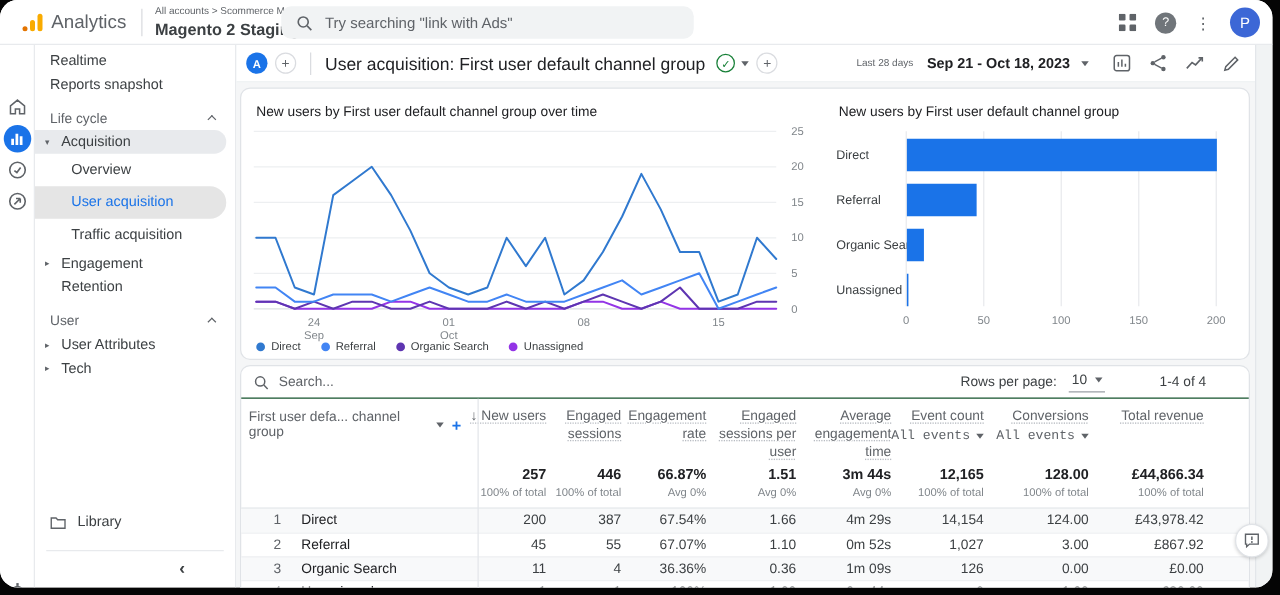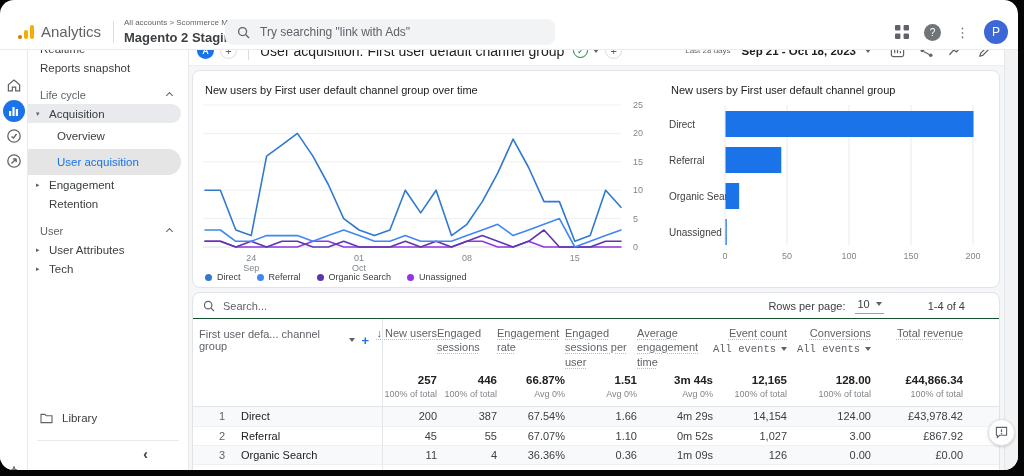--- a/index.html
+++ b/index.html
@@ -1,20 +1,20 @@
 <!DOCTYPE html>
 <html><head>
 <meta charset="utf-8">
 <style>
   * { margin:0; padding:0; box-sizing:border-box; }
   html,body { width:1024px; height:476px; background:#050505; font-family:"Liberation Sans", sans-serif; overflow:hidden; }
   .window { position:absolute; top:0; left:0; width:1018px; height:470px; background:#fff; border-radius:14px; overflow:hidden; }
 
   
-  .topbar { position:absolute; top:14px; left:0; right:0; height:36px; background:#fff; border-bottom:1px solid #e8eaed; display:flex; align-items:center; z-index:6; }
+  .topbar { position:absolute; top:0; left:0; right:0; height:36px; background:#fff; border-bottom:1px solid #e8eaed; display:flex; align-items:center; z-index:6; }
   .logo { display:flex; align-items:flex-end; gap:2px; margin-left:18px; height:14px; }
   .lg-dot { width:4px; height:4px; border-radius:2px; background:#e37400; }
   .lg-mid { width:4px; height:9px; border-radius:2px; background:#f9ab00; }
   .lg-tall { width:4px; height:14px; border-radius:2px; background:#f9ab00; }
   .app-name { font-size:15px; color:#5f6368; margin-left:7px; }
   .tb-divider { width:1px; height:22px; background:#dadce0; margin:0 10px 0 12px; }
   .prop-crumb { font-size:8px; color:#5f6368; margin-bottom:3px; }
   .prop-row { display:flex; align-items:center; gap:6px; }
   .prop-name { font-size:13px; font-weight:bold; color:#3c4043; }
   .caret { display:inline-block; width:0; height:0; border-left:3.5px solid transparent; border-right:3.5px solid transparent; border-top:4px solid #5f6368; }
@@ -78,21 +78,21 @@
   .search-row { height:26px; display:flex; align-items:center; padding:0 14px 0 10px; border-bottom:1px solid #14532d; }
   .search-ph2 { font-size:11px; color:#5f6368; margin-left:8px; }
   .rpp-label { font-size:11px; color:#3c4043; margin-left:auto; }
   .rpp-value { font-size:11px; color:#3c4043; margin-left:10px; display:flex; align-items:center; gap:6px; border-bottom:1px solid #9aa0a6; padding:1px 2px 3px 2px; cursor:pointer; }
   .pagination { font-size:11px; color:#3c4043; margin-left:44px; margin-right:20px; }
   .grid { display:grid; grid-template-columns:var(--tcols); padding-left:6px; padding-right:28px; }
   .thead { min-height:40px; align-items:start; padding-top:7px; }
   .th-dim { display:flex; justify-content:flex-end; align-items:center; gap:6px; padding-right:12px; font-size:11px; color:#5f6368; padding-top:2px; }
   .th-plus { color:#1a73e8; font-size:13px; font-weight:bold; cursor:pointer; }
   .th-m { display:flex; flex-direction:column; align-items:flex-end; }
-  .mh-label { font-size:11px; color:#5f6368; text-align:left; line-height:1.3; text-decoration:underline dotted; text-decoration-color:#b8bcc2; text-underline-offset:2px; cursor:pointer; }
+  .mh-label { font-size:11px; color:#5f6368; text-align:right; line-height:1.3; text-decoration:underline dotted; text-decoration-color:#b8bcc2; text-underline-offset:2px; cursor:pointer; }
   .nowrap { white-space:nowrap; }
   .mh-sub { margin-top:3px; font-size:10.5px; color:#5f6368; display:flex; gap:5px; align-items:center; cursor:pointer;font-family:Liberation Mono, monospace; }
   .totals { height:38px; align-items:start; padding-top:5px; border-bottom:1px solid #e0e3e7; }
   .tot-cell { display:flex; flex-direction:column; align-items:flex-end; }
   .tot-v { font-size:11.5px; font-weight:bold; color:#202124; }
   .tot-s { font-size:9px; color:#80868b; margin-top:3px; }
   .trow { height:19px; align-items:center; font-size:11px; color:#3c4043; }
   .trow.alt { background:#f8f9fa; }
   .trow + .trow { border-top:1px solid #eef0f2; }
   .td-dim { display:flex; align-items:center; }
@@ -186,20 +186,21 @@
     <div id="sb-list">
         <div class="sb-item">Realtime</div>
         <div class="sb-item">Reports snapshot</div>
         <div class="sb-section">
           <span>Life cycle</span>
           <span class="chev-up"></span>
         </div>
         <div class="sb-parent open"><span class="tri">▾</span>Acquisition</div>
         <div class="sb-child">Overview</div>
         <div class="sb-child active">User acquisition</div>
+        <div class="sb-child">Traffic acquisition</div>
         <div class="sb-parent"><span class="tri">▸</span>Engagement</div>
         <div class="sb-parent noarrow">Retention</div>
         <div class="sb-section">
           <span>User</span>
           <span class="chev-up"></span>
         </div>
         <div class="sb-parent"><span class="tri">▸</span>User Attributes</div>
         <div class="sb-parent"><span class="tri">▸</span>Tech</div>
       </div>
     <div class="sb-bottom">

